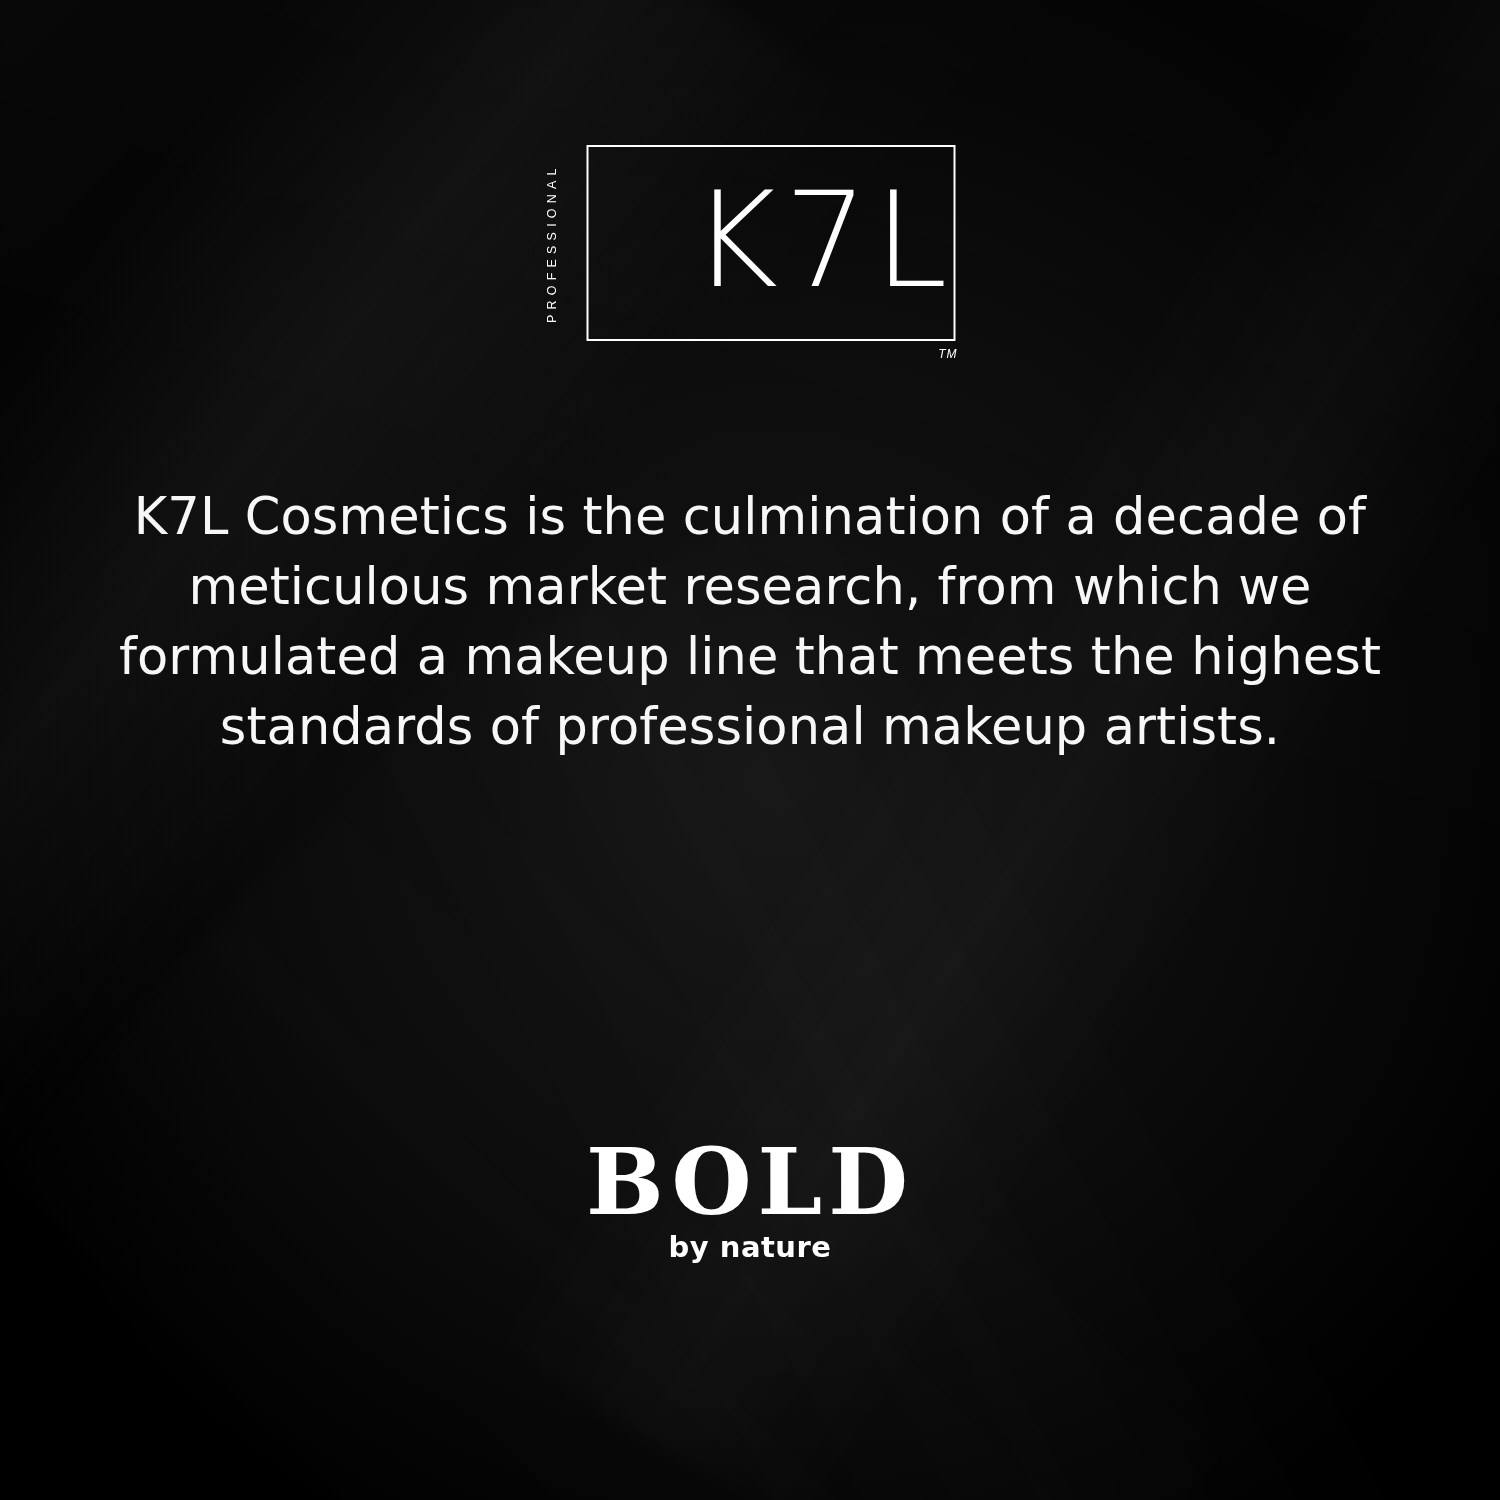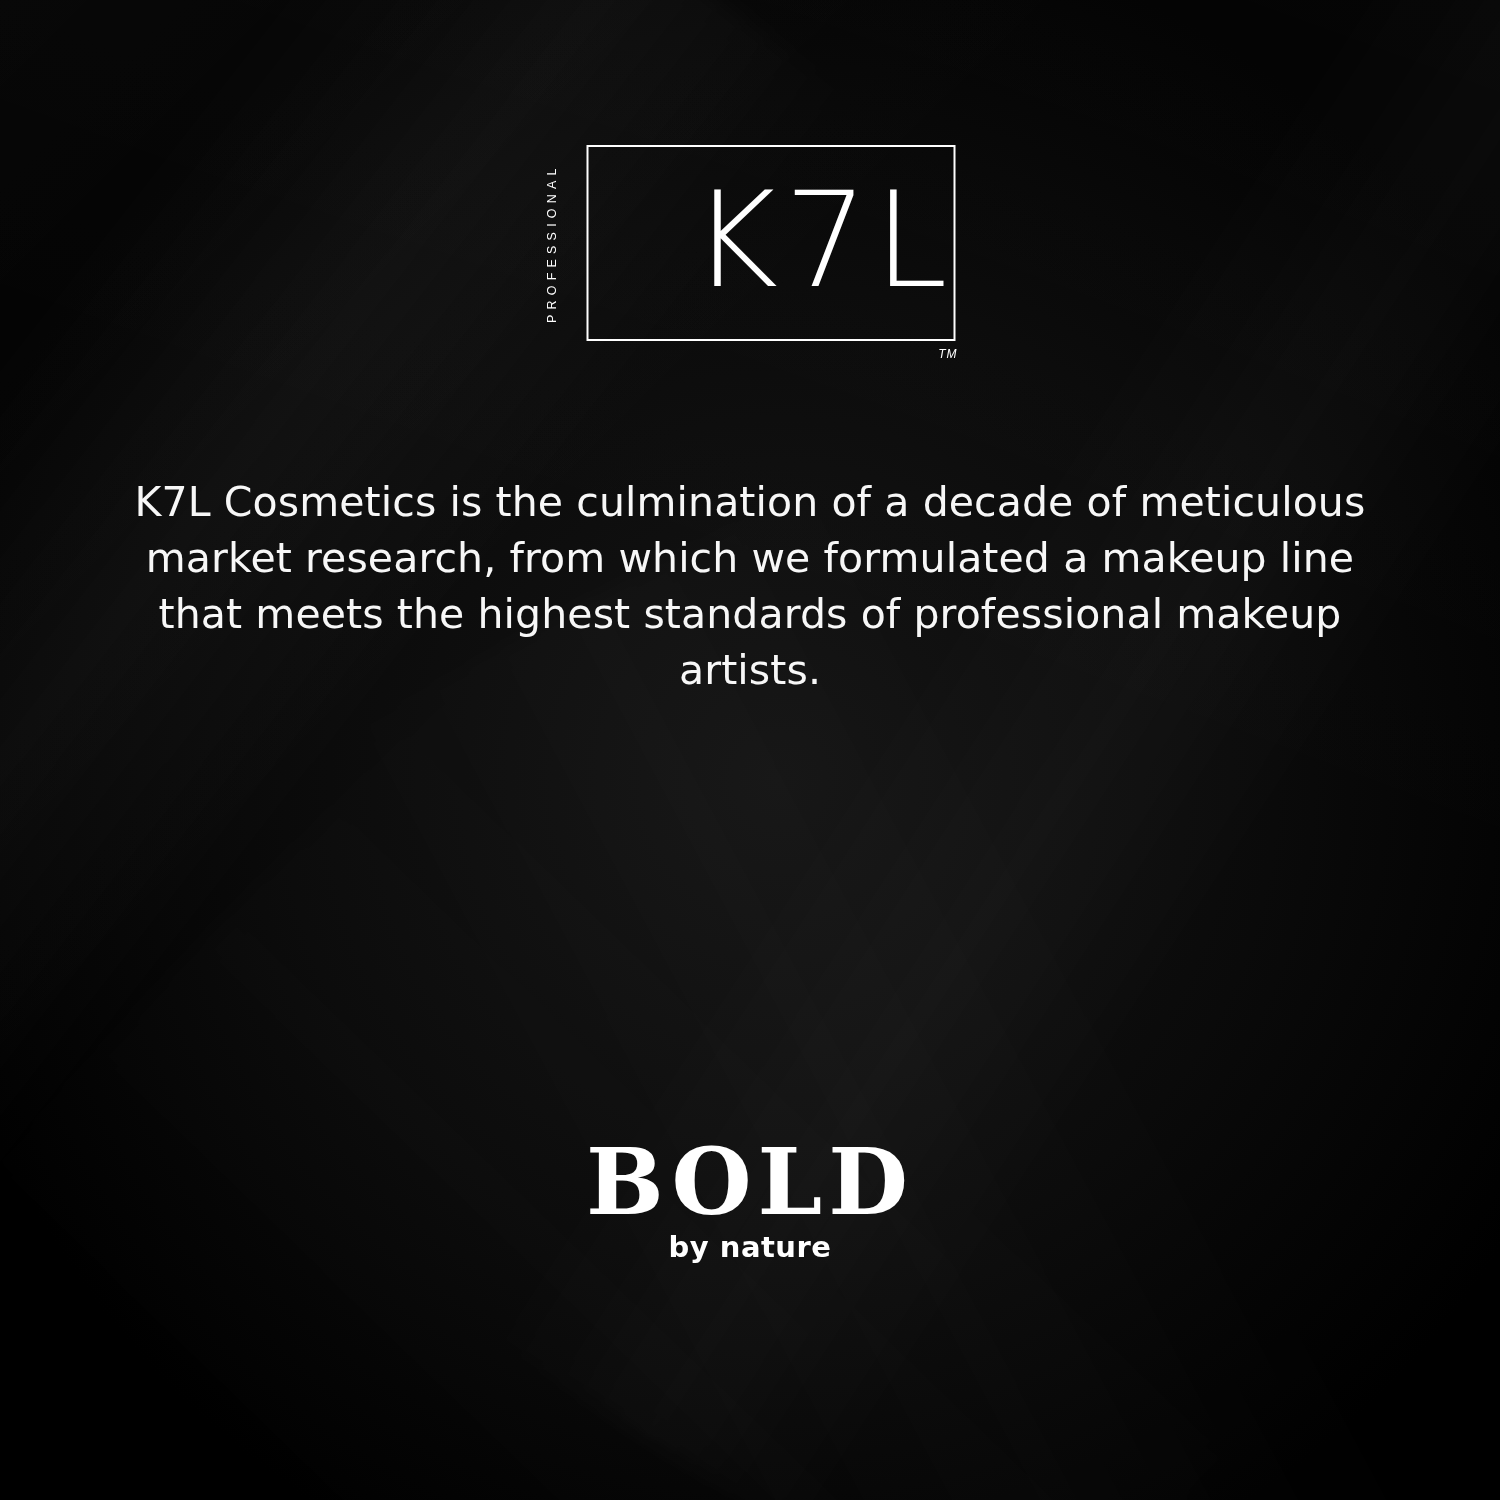--- a/index.html
+++ b/index.html
@@ -86,27 +86,27 @@
 
   
   .copy {
     position: absolute;
     left: 118px;
     right: 118px;
     top: 470px;
   }
   .para {
     font-family: "DejaVu Sans", sans-serif;
-    font-size: 41px;
+    font-size: 51px;
     line-height: 1.37;
     font-weight: 400;
     color: #f7f7f7;
     text-align: justify;
     text-align-last: center;
-    margin: 4px 0 46px 0;
+    margin: 12px 0 46px 0;
     letter-spacing: 0.1px;
   }
   .para.first { text-align: center; }
   .para.last { margin-bottom: 0; }
 
   
   .tagline {
     position: absolute;
     left: 0;
     right: 0;

